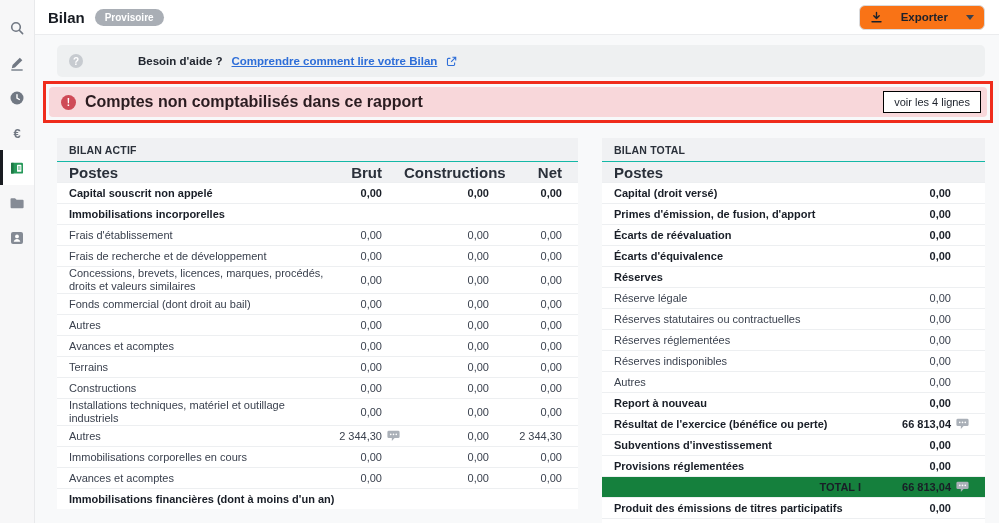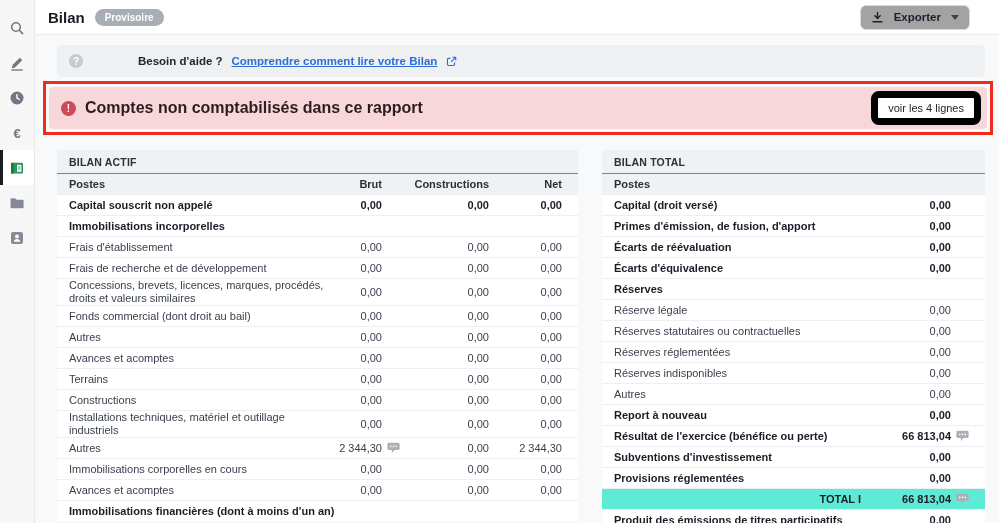--- a/index.html
+++ b/index.html
@@ -13,25 +13,25 @@
 
   
   .sidebar { width:35px; flex:none; background:#f7f7f8; border-right:1px solid #e8e9eb; padding-top:10px; }
   .side-item { height:35px; display:flex; align-items:center; justify-content:center; cursor:pointer; }
   .side-item.active { background:#fff; box-shadow: inset 3px 0 0 #1a1d22; }
   .icon svg { display:block; }
 
   
   .main { flex:1; min-width:0; display:flex; flex-direction:column; }
   .topbar { height:35px; flex:none; background:#fff; border-bottom:1px solid #ebecee;
-            display:flex; align-items:center; padding:0 29px 0 13px; }
+            display:flex; align-items:center; padding:0 14px 0 13px; }
   .page-title { font-size:15px; font-weight:700; margin:0 10px 0 0; color:#171b22; }
   .badge { background:#a9aeb5; color:#fff; font-size:10px; font-weight:700; padding:3px 10px; border-radius:10px; }
   .spacer { flex:1; }
-  .export-btn { display:flex; align-items:center; gap:10px; background:#a3a3a3; border:1px solid #d8dadd;
+  .export-btn { display:flex; align-items:center; gap:18px; background:#f97316; border:1px solid #d8dadd;
                 border-radius:6px; padding:5px 10px; font-size:11.5px; font-weight:600; color:#1c212b;
                 cursor:pointer; font-family:inherit; }
 
   .content { flex:1; padding:10px 14px 0 22px; min-height:0; }
 
   
   .help-bar { height:32px; background:#eef0f1; border-radius:5px; display:flex; align-items:center;
               padding:0 12px; gap:9px; }
   .q-circle { width:14px; height:14px; flex:none; border-radius:50%; background:#c7cbd0; color:#fff;
               font-size:10px; font-weight:700; display:flex; align-items:center; justify-content:center; }
@@ -39,43 +39,43 @@
   .help-link { font-size:11.5px; font-weight:600; color:#2e6ed8; text-decoration:underline; cursor:pointer; }
   .ext-icon { display:flex; align-items:center; }
 
   
   .annotation { border:3px solid #ef2c1c; margin:4px -8px 0 -14px; padding:3px; }
   .alert { background:#f8d7da; border-radius:4px; display:flex; align-items:center;
            padding:4px 6px 4px 12px; gap:9px; }
   .alert-icon { width:15px; height:15px; flex:none; border-radius:50%; background:#cf4a57; color:#fff;
                 font-weight:700; font-size:10px; display:flex; align-items:center; justify-content:center; }
   .alert-text { font-size:16px; font-weight:700; color:#2a1c20; flex:1; }
-  .alert-btn { background:#fff; border:7px solid #000000; border-radius:8px; padding:4px 10px;
+  .alert-btn { background:#fff; border:1px solid #000000; border-radius:0; padding:4px 10px;
                font-size:11px; color:#1c212b; cursor:pointer; font-family:inherit; white-space:nowrap; }
 
   
   .tables { display:flex; gap:24px; margin-top:15px; align-items:flex-start; }
   .table { background:#fff; }
   .t-actif { width:521px; flex:none; }
   .t-passif { flex:1; }
   .ttitle { background:#f0f1f3; font-size:10.5px; font-weight:700; color:#2a303a; letter-spacing:.2px;
             padding:6px 12px 5px; border-bottom:1px solid #14b8a6; }
   .thead, .trow { display:grid; align-items:center; }
   .t-actif .thead, .t-actif .trow { grid-template-columns:1fr 45px 22px 85px 73px; padding:0 16px 0 12px; }
   .t-passif .thead, .t-passif .trow { grid-template-columns:1fr 76px 22px; padding:0 12px; }
-  .thead { background:#f0f1f3; min-height:20px; font-size:11px; font-weight:700; color:#2a303a; }
+  .thead { background:#f0f1f3; min-height:20px; font-size:15px; font-weight:700; color:#2a303a; }
   .trow { border-top:1px solid #edeff1; min-height:21px; font-size:11px; color:#3a414e;
           padding-top:3px; padding-bottom:3px; cursor:default; }
   .c-label { line-height:13px; padding-right:8px; }
   .c-num { text-align:right; white-space:nowrap; line-height:13px; }
   .c-icon { display:flex; align-items:center; justify-content:center; }
   .cicon { display:flex; cursor:pointer; }
   .trow.bold, .trow.bold .c-num { font-weight:700; color:#191e27; }
   .trow.section .c-label { grid-column:1 / -1; font-weight:700; color:#191e27; }
-  .trow.total { background:#5eead4; }
+  .trow.total { background:#15803d; }
   .trow.total .c-label { text-align:right; font-weight:700; color:#191e27; padding-right:14px; }
   .trow.total .c-num { font-weight:700; color:#191e27; }
 </style>
 </head>
 <body>
 
 <div class="app">
   <aside class="sidebar" id="sidebar">
       <div class="side-item">
         <div class="icon">

